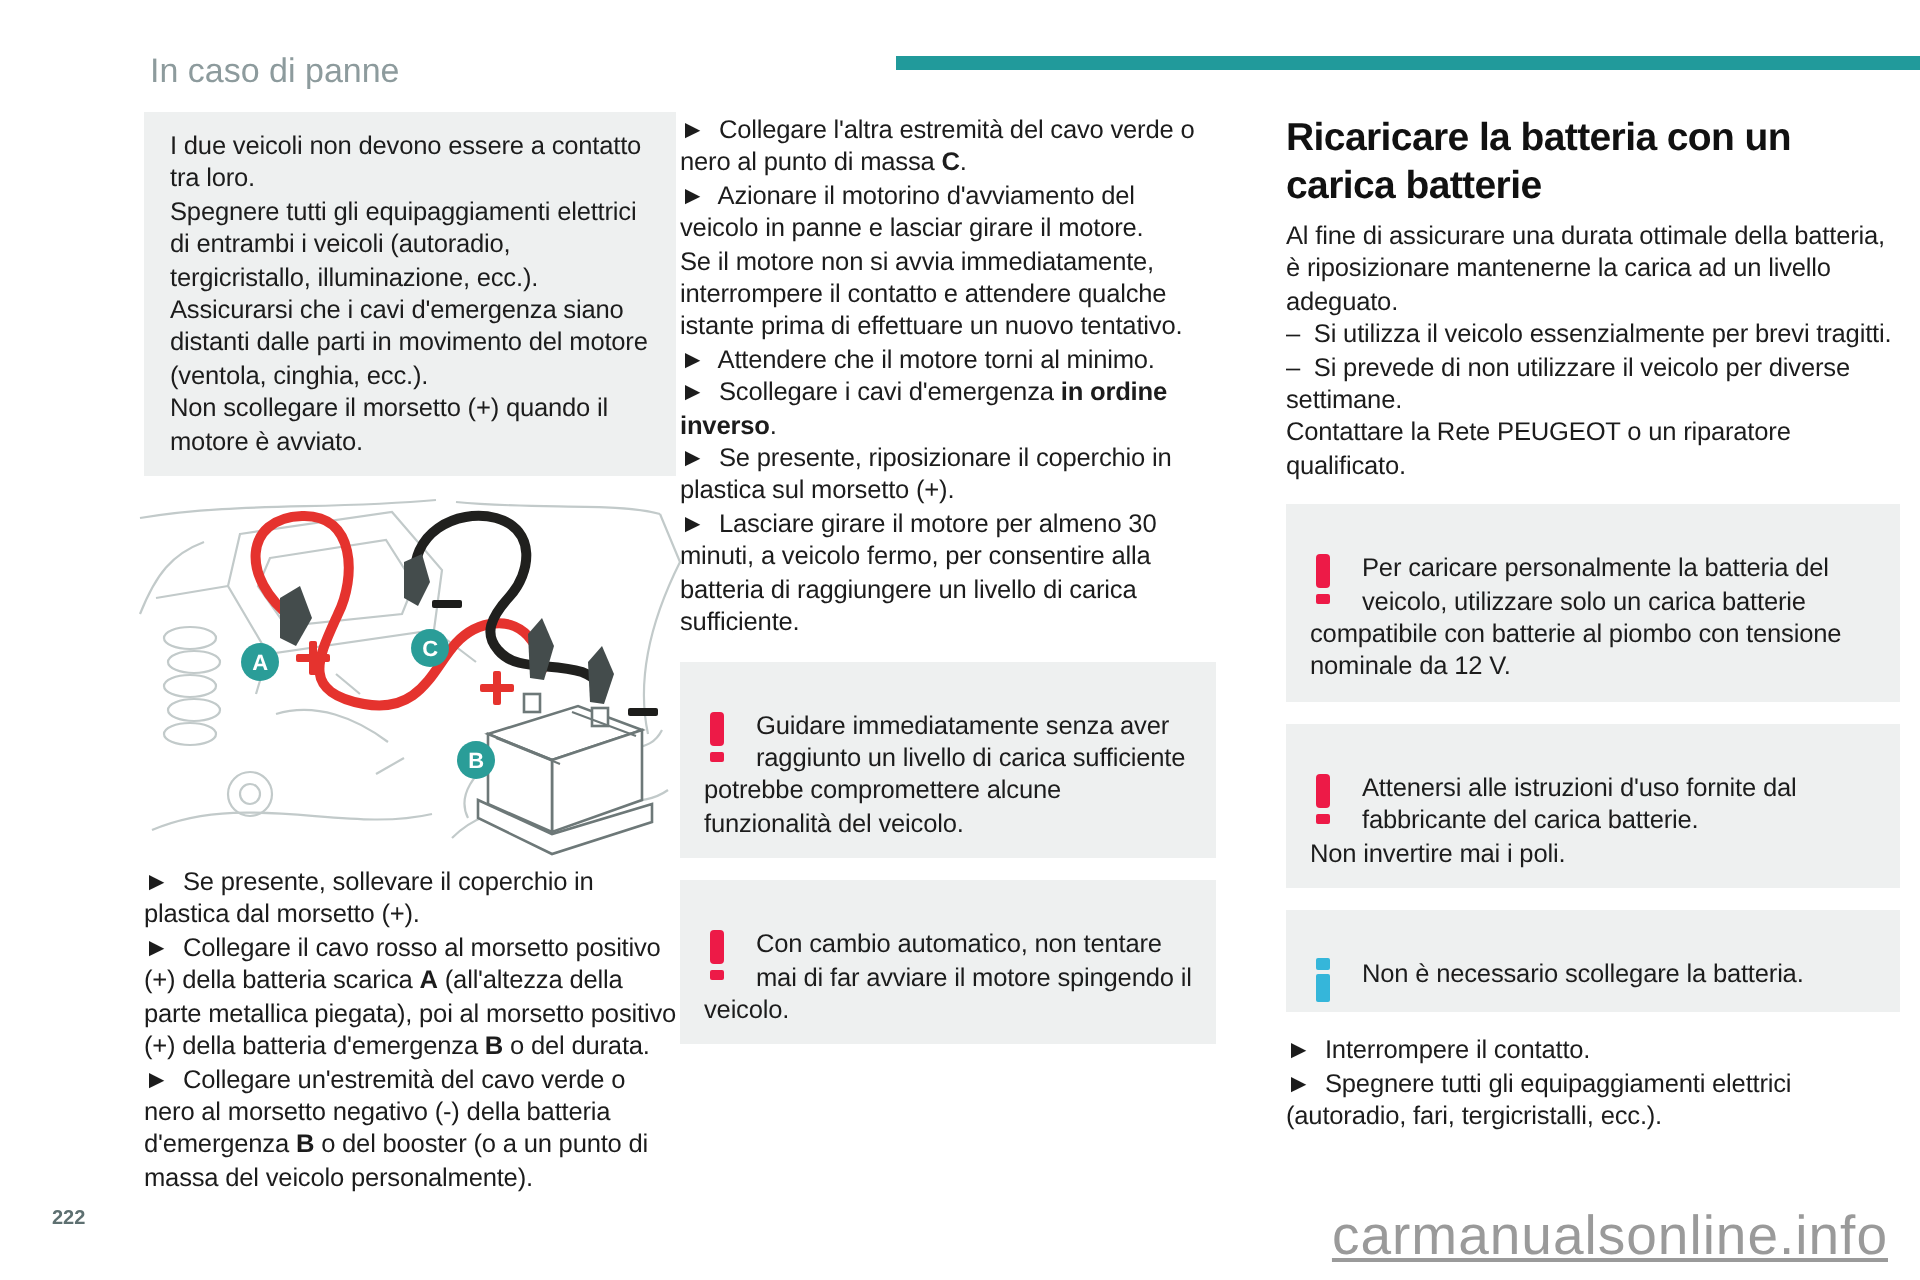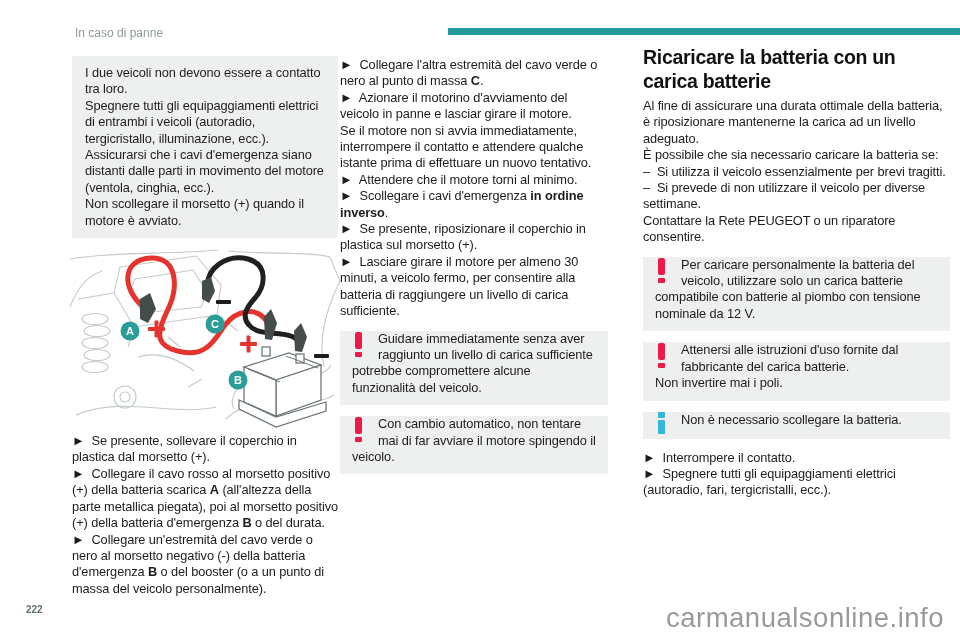--- a/index.html
+++ b/index.html
@@ -1,38 +1,38 @@
 <!DOCTYPE html>
 <html style="--teal: #219a9b; --red: #ed1a47; --blue: #35b6da; --boxgray: #eef0f0;"><head>
 <meta charset="utf-8">
 <style>
   html,body{margin:0;padding:0;background:#fff;}
   body{width:960px;height:640px;position:relative;overflow:hidden;
        font-family:"Liberation Sans", sans-serif;color:#1c1c1c;}
-  .header-label{position:absolute;left:75px;top:26px;font-size:12px;color:#8d9b9d;}
+  .header-label{position:absolute;left:75px;top:26px;font-size:17px;color:#8d9b9d;}
   .teal-bar{position:absolute;left:448px;top:28px;width:512px;height:7px;background:var(--teal,#219a9b);}
   .col{position:absolute;font-size:12.8px;line-height:16.4px;letter-spacing:-0.1px;}
   .col-left{left:72px;top:56px;width:266px;}
   .col-mid{left:340px;top:57px;width:268px;}
-  .col-right{left:643px;top:46px;width:307px;}
+  .col-right{left:643px;top:58px;width:307px;}
   .t{margin:0;}
   .b{font-weight:bold;}
   .gray-box{background:var(--boxgray,#eef0f0);box-sizing:border-box;}
   .notice-box{padding:9px 13px;margin-bottom:9px;}
-  .icon-box{padding:0 12px 9px 12px;margin-top:11px;overflow:hidden;}
+  .icon-box{padding:24px 12px 9px 12px;margin-top:11px;overflow:hidden;}
   .icon-float{float:left;width:26px;height:32px;}
   .icon-float.short{height:18px;}
   .excl-bar{display:block;width:7px;height:17px;border-radius:2px;background:var(--red,#ed1a47);margin:1px 0 0 3px;}
   .excl-dot{display:block;width:7px;height:5px;border-radius:1px;background:var(--red,#ed1a47);margin:3px 0 0 3px;}
   .info-dot{display:block;width:7px;height:6px;border-radius:1px;background:var(--blue,#35b6da);margin:0 0 0 3px;}
   .info-bar{display:block;width:7px;height:14px;border-radius:1px;background:var(--blue,#35b6da);margin:2px 0 0 3px;}
   h1.section-title{font-size:19.5px;line-height:23.5px;margin:0 0 5px 0;letter-spacing:-0.3px;font-weight:bold;color:#111;}
   .illu{display:block;margin:9px 0 3px -4px;}
   .page-number{position:absolute;left:26px;top:604px;font-size:10px;font-weight:bold;color:#5e7071;}
-  .watermark{position:absolute;right:16px;top:602px;font-size:27.5px;color:#9a9a9a;letter-spacing:0.5px;}
+  .watermark{position:absolute;right:16px;top:602px;font-size:27.5px;color:#9a9a9a;letter-spacing:0.5px;text-decoration:underline;}
   svg text.callout{fill:#fff;font-size:11px;font-weight:bold;text-anchor:middle;font-family:"Liberation Sans",sans-serif;}
 </style>
 </head>
 <body>
 
 <div class="header-label">In caso di panne</div>
 <div class="teal-bar"></div>
 
 <div class="col col-left">
   <div class="gray-box notice-box">
@@ -125,24 +125,23 @@
         <span class="excl-bar"></span>
         <span class="excl-dot"></span>
       </span>
     <p class="t">Con cambio automatico, non tentare mai di far avviare il motore spingendo il veicolo.</p>
   </div>
 </div>
 
 <div class="col col-right">
   <h1 class="section-title">Ricaricare la batteria con un carica batterie</h1>
   <p class="t">Al fine di assicurare una durata ottimale della batteria, è riposizionare mantenerne la carica ad un livello adeguato.</p>
-  <p class="t">È possibile che sia necessario caricare la batteria se:</p>
   <p class="t">–&nbsp; Si utilizza il veicolo essenzialmente per brevi tragitti.</p>
   <p class="t">–&nbsp; Si prevede di non utilizzare il veicolo per diverse settimane.</p>
-  <p class="t">Contattare la Rete PEUGEOT o un riparatore consentire.</p>
+  <p class="t">Contattare la Rete PEUGEOT o un riparatore qualificato.</p>
 
   <div class="gray-box icon-box">
     <span class="icon-float">
         <span class="excl-bar"></span>
         <span class="excl-dot"></span>
       </span>
     <p class="t">Per caricare personalmente la batteria del veicolo, utilizzare solo un carica batterie compatibile con batterie al piombo con tensione nominale da 12 V.</p>
   </div>
   <div class="gray-box icon-box">
     <span class="icon-float">

